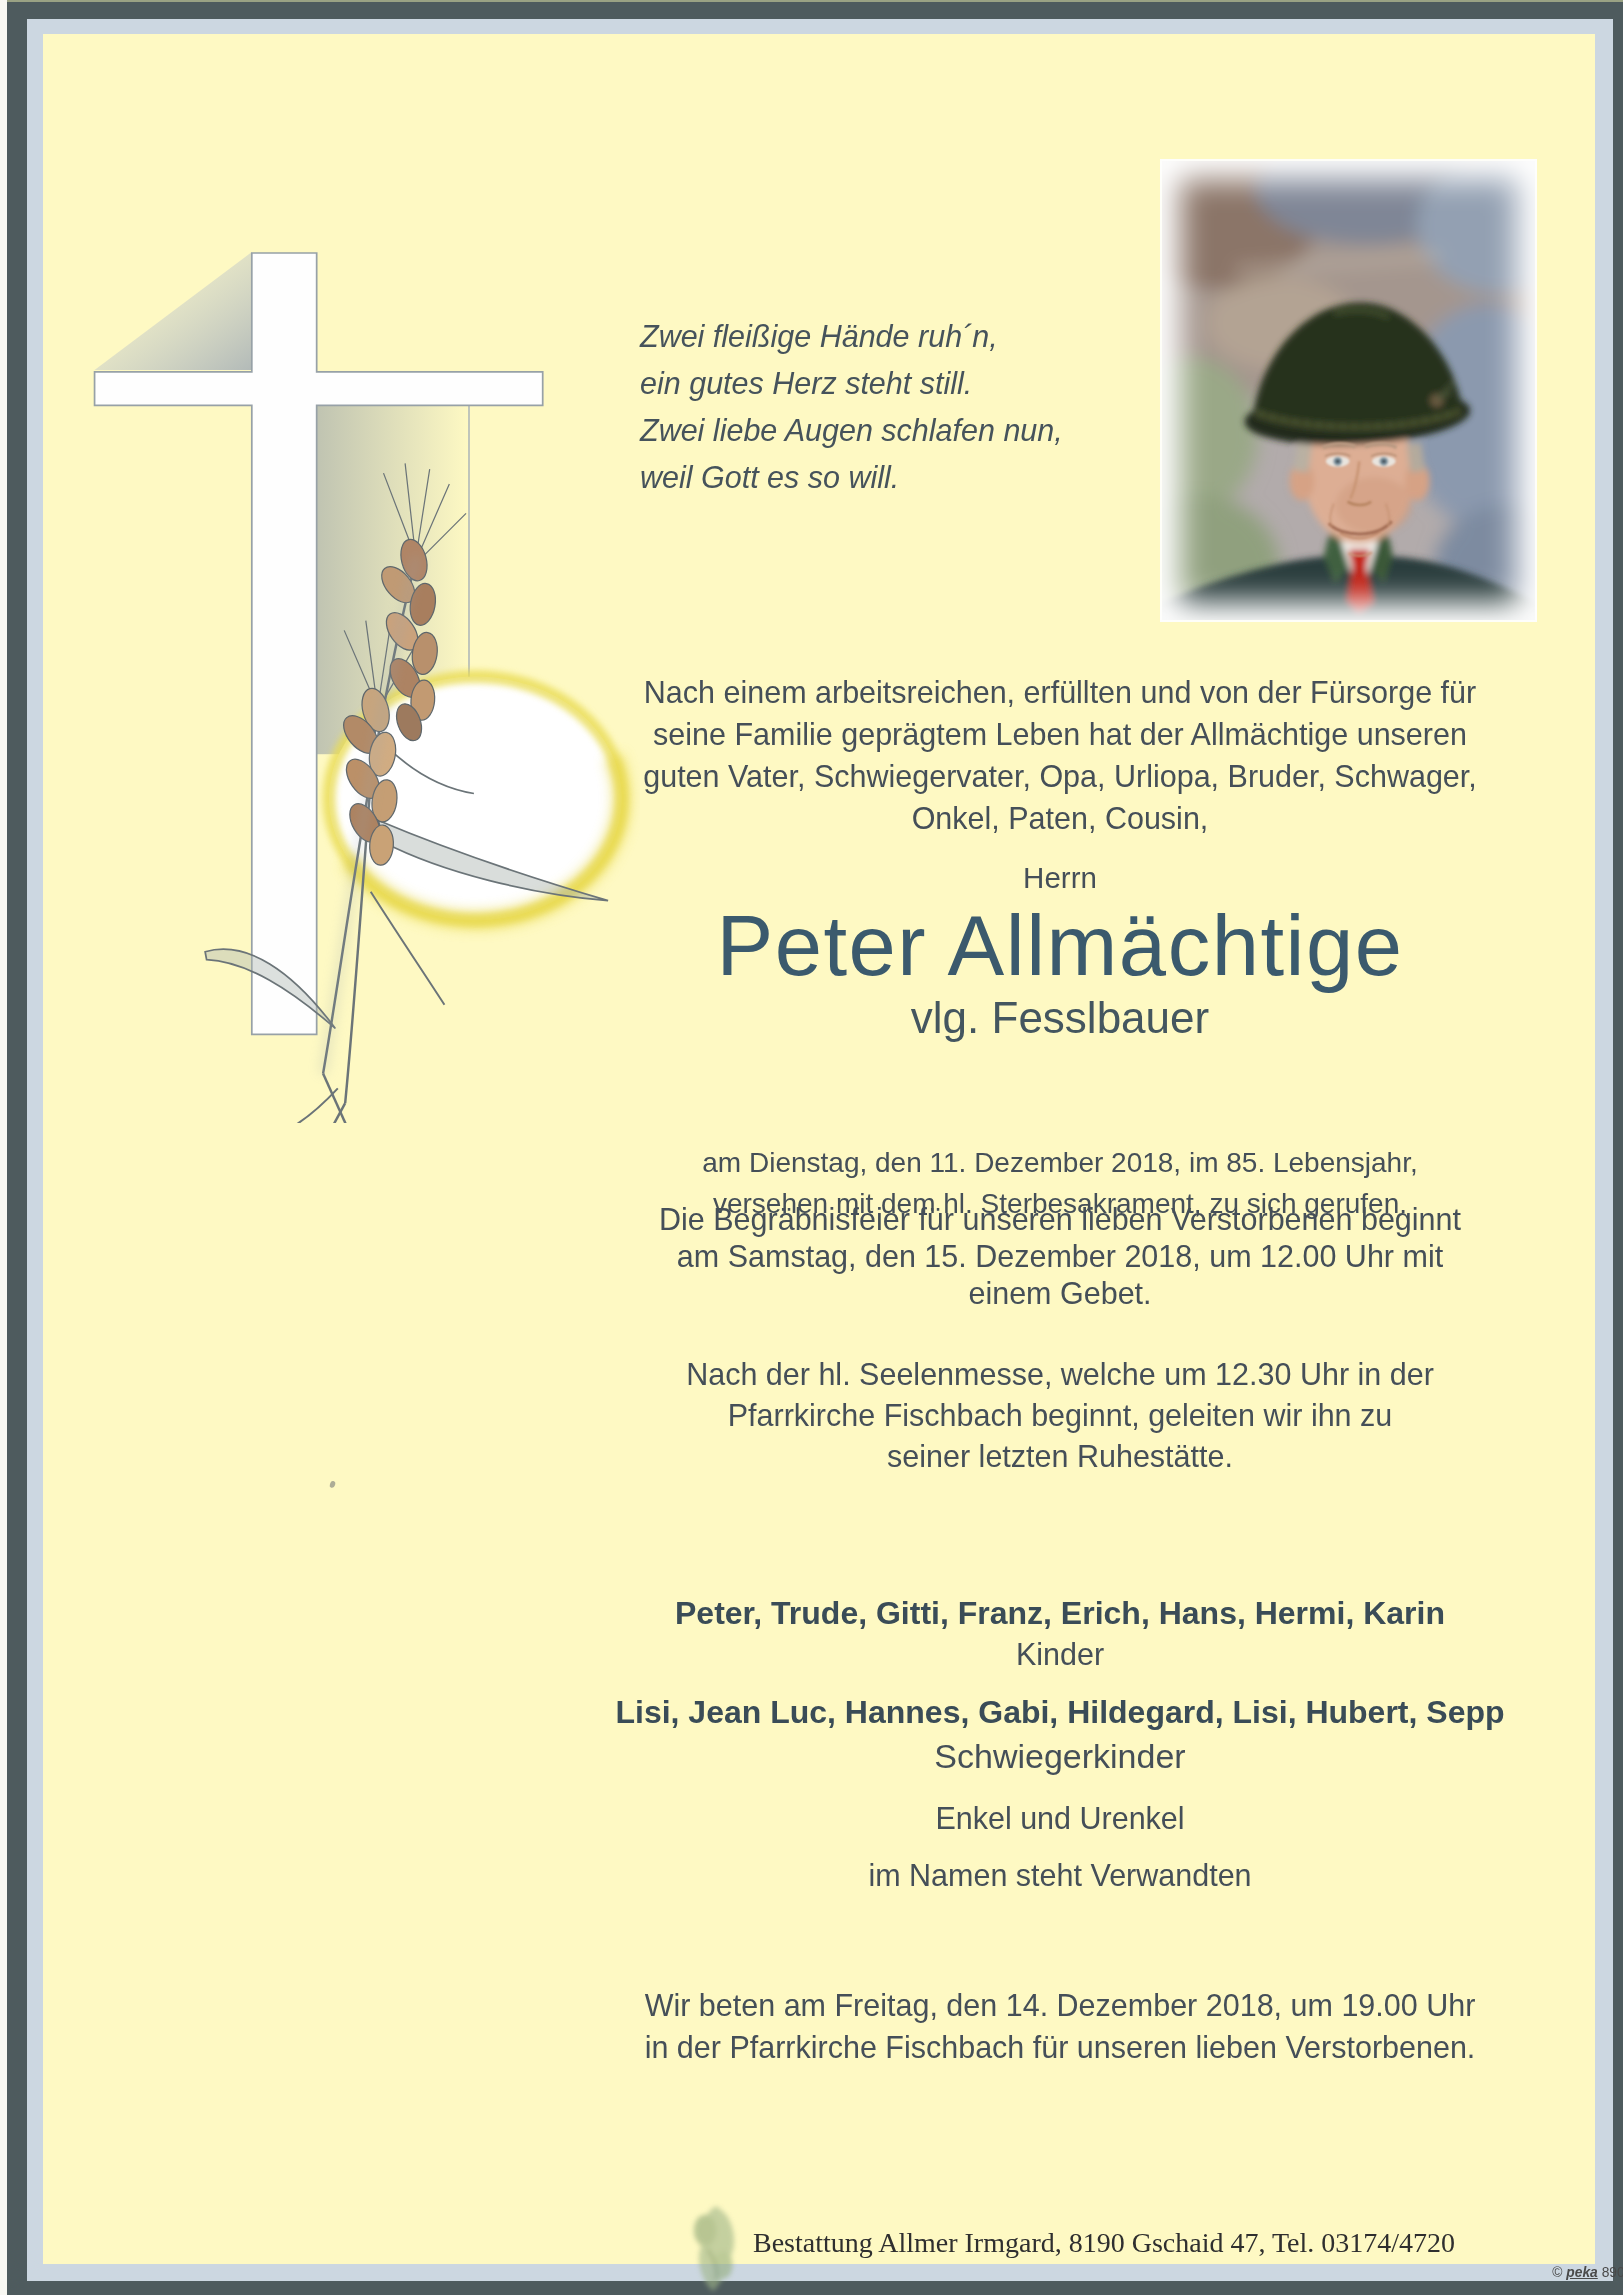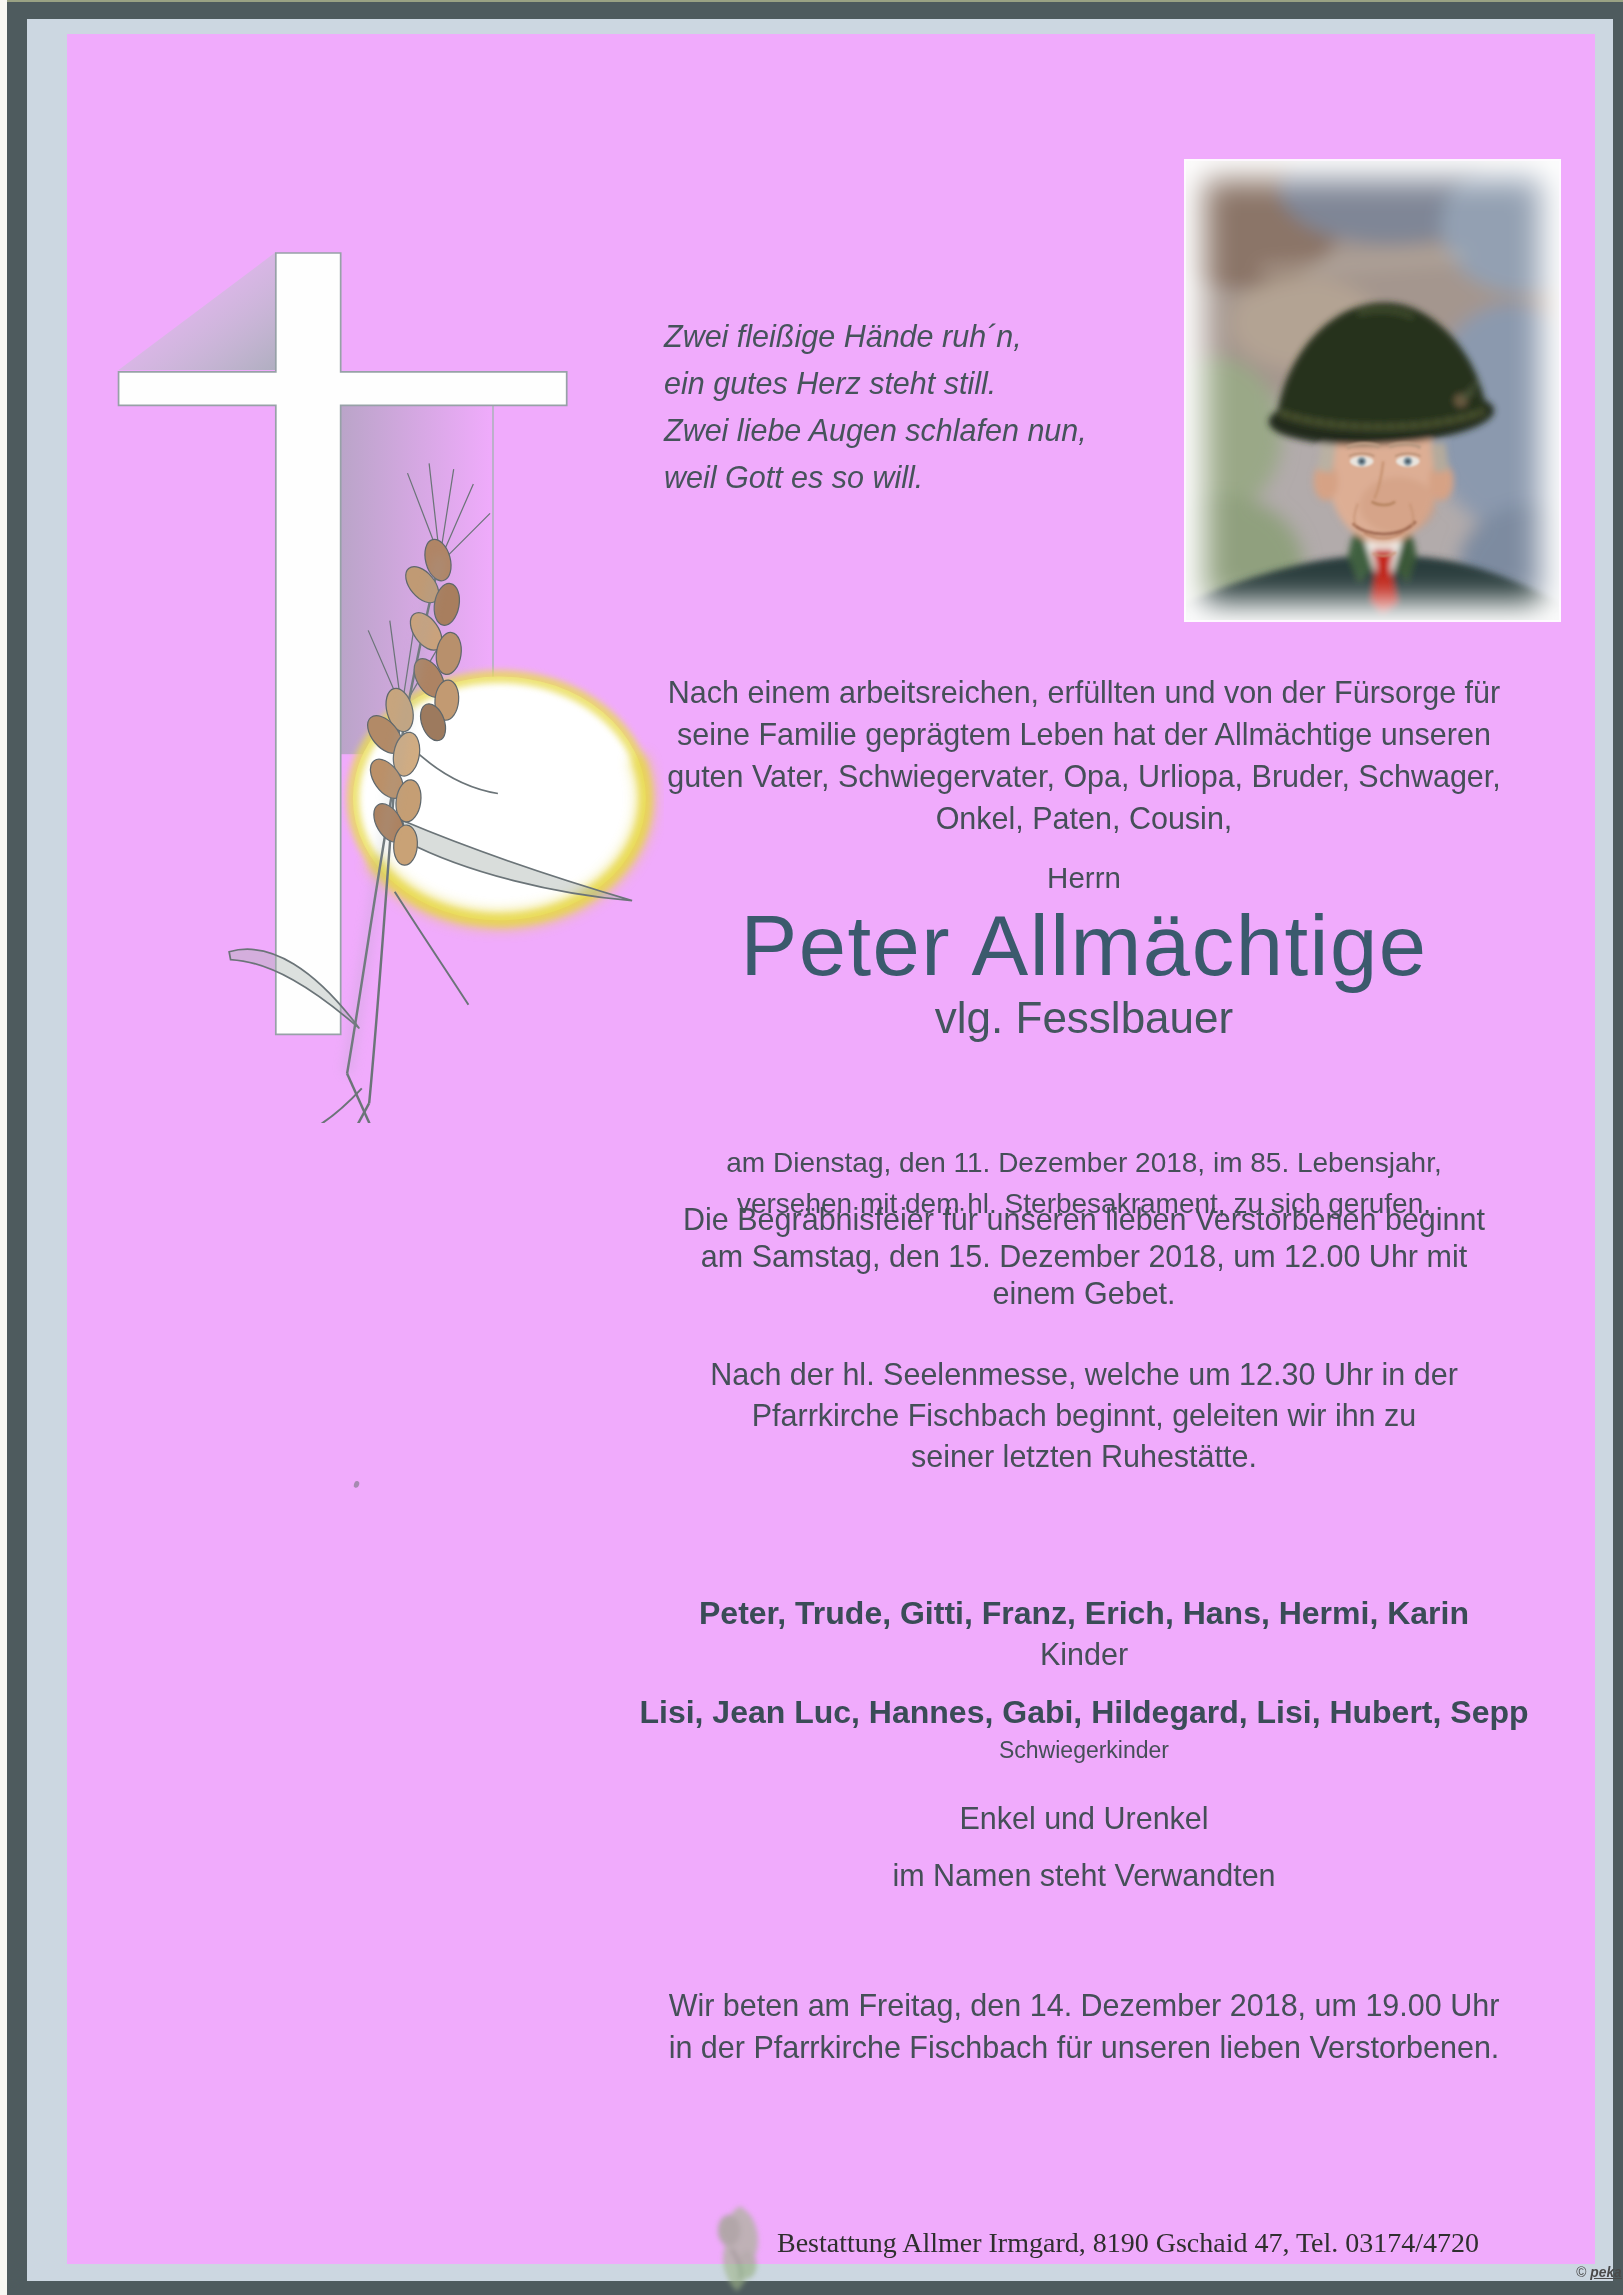--- a/index.html
+++ b/index.html
@@ -2,39 +2,39 @@
 <html style="font-size:7.9px"><head>
 <meta charset="utf-8">
 <style>
   html,body{margin:0;padding:0;background:#ffffff;}
   .page{position:relative;width:1623px;height:2295px;background:#f6f6f2;overflow:hidden;
         font-family:"Liberation Sans",sans-serif;}
   .scan-top{position:absolute;left:0;top:0;right:0;height:2px;background:#9aa284;}
   .scan-left{position:absolute;left:0;top:0;width:6.9px;height:100%;background:#f8f8f3;}
   .frame-dark{position:absolute;left:6.9px;top:2px;right:0;bottom:0;background:#4e5b5e;}
   .frame-light{position:absolute;left:26.5px;top:19px;right:10.3px;bottom:13.8px;background:#ccd7e1;}
-  .content{position:absolute;left:43px;top:34px;right:28.5px;bottom:31px;background:#f0abfc;margin-left:24px;}
+  .content{position:absolute;left:43px;top:34px;right:28.5px;bottom:31px;background:#fef9c3;}
 
   .txt{position:absolute;left:501px;width:1032px;text-align:center;color:#454f58;
        white-space:pre-line;font-family:"Liberation Sans",sans-serif;}
   .poem{position:absolute;left:597px;top:279px;width:541px;text-align:left;
         font-size:30.5px;line-height:47px;font-style:italic;color:#46535b;white-space:pre-line;}
   .intro{top:637px;font-size:30.5px;line-height:42px;}
   .salutation{top:827px;font-size:29.5px;}
   .deceased-name{top:868px;font-size:85px;line-height:88px;color:#3b5a6d;letter-spacing:1.5px;}
   .vulgo{top:959px;font-size:44px;color:#44565f;}
   .death{top:1108px;font-size:28px;line-height:41px;}
   .funeral{top:1167px;font-size:30.5px;line-height:37px;}
   .mass{top:1320px;font-size:30.5px;line-height:41px;}
   .gratitude{top:1497px;font-size:31px;font-style:italic;letter-spacing:2.9px;color:#3f4c55;}
   .names-bold{font-weight:700;font-size:32px;color:#3a4c57;}
   .children{top:1561px;}
   .kinder{top:1603px;font-size:30.5px;}
   .inlaws{top:1660px;}
-  .schwieger{top:1703px;font-size:23px;}
+  .schwieger{top:1703px;font-size:34px;}
   .enkel{top:1767px;font-size:30.5px;}
   .verwandte{top:1824px;font-size:30.5px;}
   .prayer{top:1950px;font-size:30.5px;line-height:42px;}
 
   .photo{position:absolute;left:1119px;top:127px;width:373px;height:459px;border-radius:3.9px;}
   .photo svg{position:absolute;inset:0;}
   .photo::after{content:"";position:absolute;inset:-2px;pointer-events:none;
         box-shadow:inset 0 0 29.5px 20.6px #fefefe;}
 
   .art{position:absolute;left:27px;top:204px;width:570px;height:885px;}

